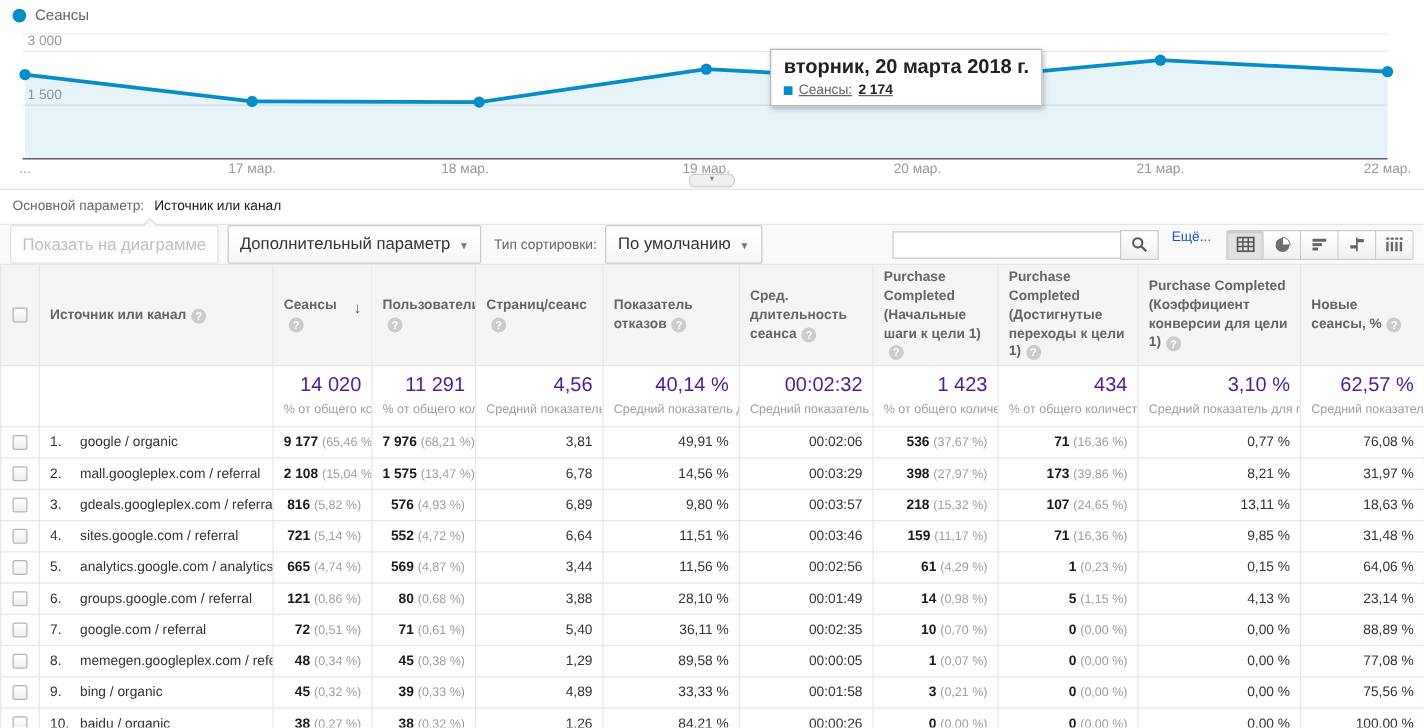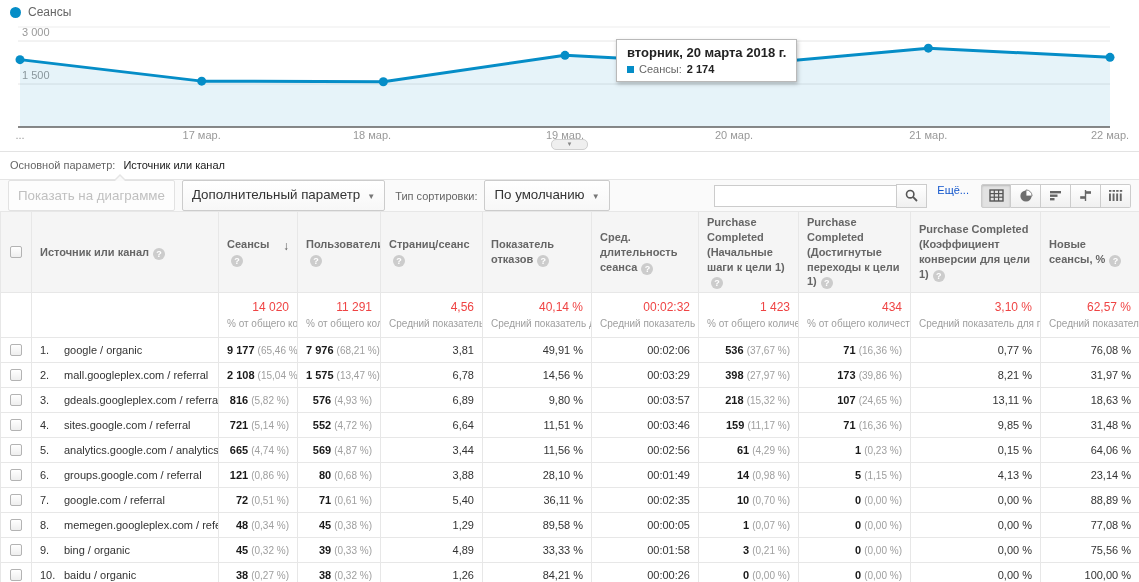--- a/index.html
+++ b/index.html
@@ -13,23 +13,23 @@
   .legend-dot { width:11px; height:11px; border-radius:50%; background:#058dc7; }
   #chart-svg { position:absolute; left:0; top:0; }
   .x-labels span { position:absolute; top:129px; transform:translateX(-50%);
     font-size:11px; color:#999; white-space:nowrap; }
   .slider-handle { position:absolute; left:551px; top:139px; width:37px; height:11px;
     background:#efefef; border:1px solid #cfcfcf; border-radius:5px; text-align:center;
     font-size:6px; line-height:9px; color:#888; cursor:pointer; }
   .ga-tooltip { position:absolute; left:616px; top:39px; background:#fff;
     border:1px solid #b9b9b9; box-shadow:1px 2px 4px rgba(0,0,0,.25);
     padding:5px 10px 6px; z-index:5; }
-  .ga-tooltip .tt-title { font-size:13px; font-weight:bold; color:#222; white-space:nowrap; }
+  .ga-tooltip .tt-title { font-size:16px; font-weight:bold; color:#222; white-space:nowrap; }
   .ga-tooltip .tt-row { display:flex; align-items:center; gap:5px; margin-top:3px;
-    font-size:11px; color:#666; white-space:nowrap; }
+    font-size:11px; color:#666; white-space:nowrap;text-decoration:underline; }
   .tt-swatch { width:7px; height:7px; background:#058dc7; flex:none; }
   .tt-value { font-weight:bold; color:#222; }
 
   
   .primary-row { position:relative; height:27px; line-height:27px; padding-left:10px;
     font-size:11px; color:#666; }
   .primary-value { color:#1a1a1a; margin-left:5px; cursor:pointer; }
   .notch-outer { position:absolute; left:114px; bottom:-1px; width:0; height:0; z-index:2;
     border-left:6px solid transparent; border-right:6px solid transparent; border-bottom:6px solid #e5e5e5; }
   .notch-inner { position:absolute; left:115px; bottom:-2px; width:0; height:0; z-index:3;
@@ -61,21 +61,21 @@
   
   table { width:1139px; border-collapse:collapse; table-layout:fixed; font-size:11px; }
   th, td { border:1px solid #e7e7e7; overflow:hidden; }
   thead th { background:#f5f5f5; color:#666; font-weight:bold; text-align:left;
     padding:3px 8px; height:46px; vertical-align:middle; line-height:1.35; }
   .sort-arrow { float:right; color:#555; font-size:12px; font-weight:normal; margin-top:1px; }
   .help-icon { display:inline-block; width:12px; height:12px; border-radius:50%;
     background:#ccc; color:#fff; font-size:9px; font-weight:bold; line-height:12px;
     text-align:center; margin-left:4px; vertical-align:-1px; cursor:pointer; }
   .summary td { padding:7px 8px 6px; text-align:right; vertical-align:top; background:#fff; }
-  .summary-value { font-size:12px; color:#ef4444; }
+  .summary-value { font-size:16px; color:#4c1d95; }
   .summary-note { font-size:10px; color:#9e9e9e; margin-top:3px; line-height:1.35; }
   tbody td { height:25px; padding:0 8px; white-space:nowrap; }
   td.num { text-align:right; }
   td.src { color:#333; }
   .src-idx { display:inline-block; width:24px; color:#333; }
   .val { font-weight:bold; color:#1a1a1a; }
   .pct { color:#9e9e9e; font-size:10px; }
   .checkbox { width:12px; height:12px; border:1px solid #b3b3b3; border-radius:2px;
     background:linear-gradient(#fff,#eee); margin:0 auto; cursor:pointer; }
   td.cb { text-align:center; }

